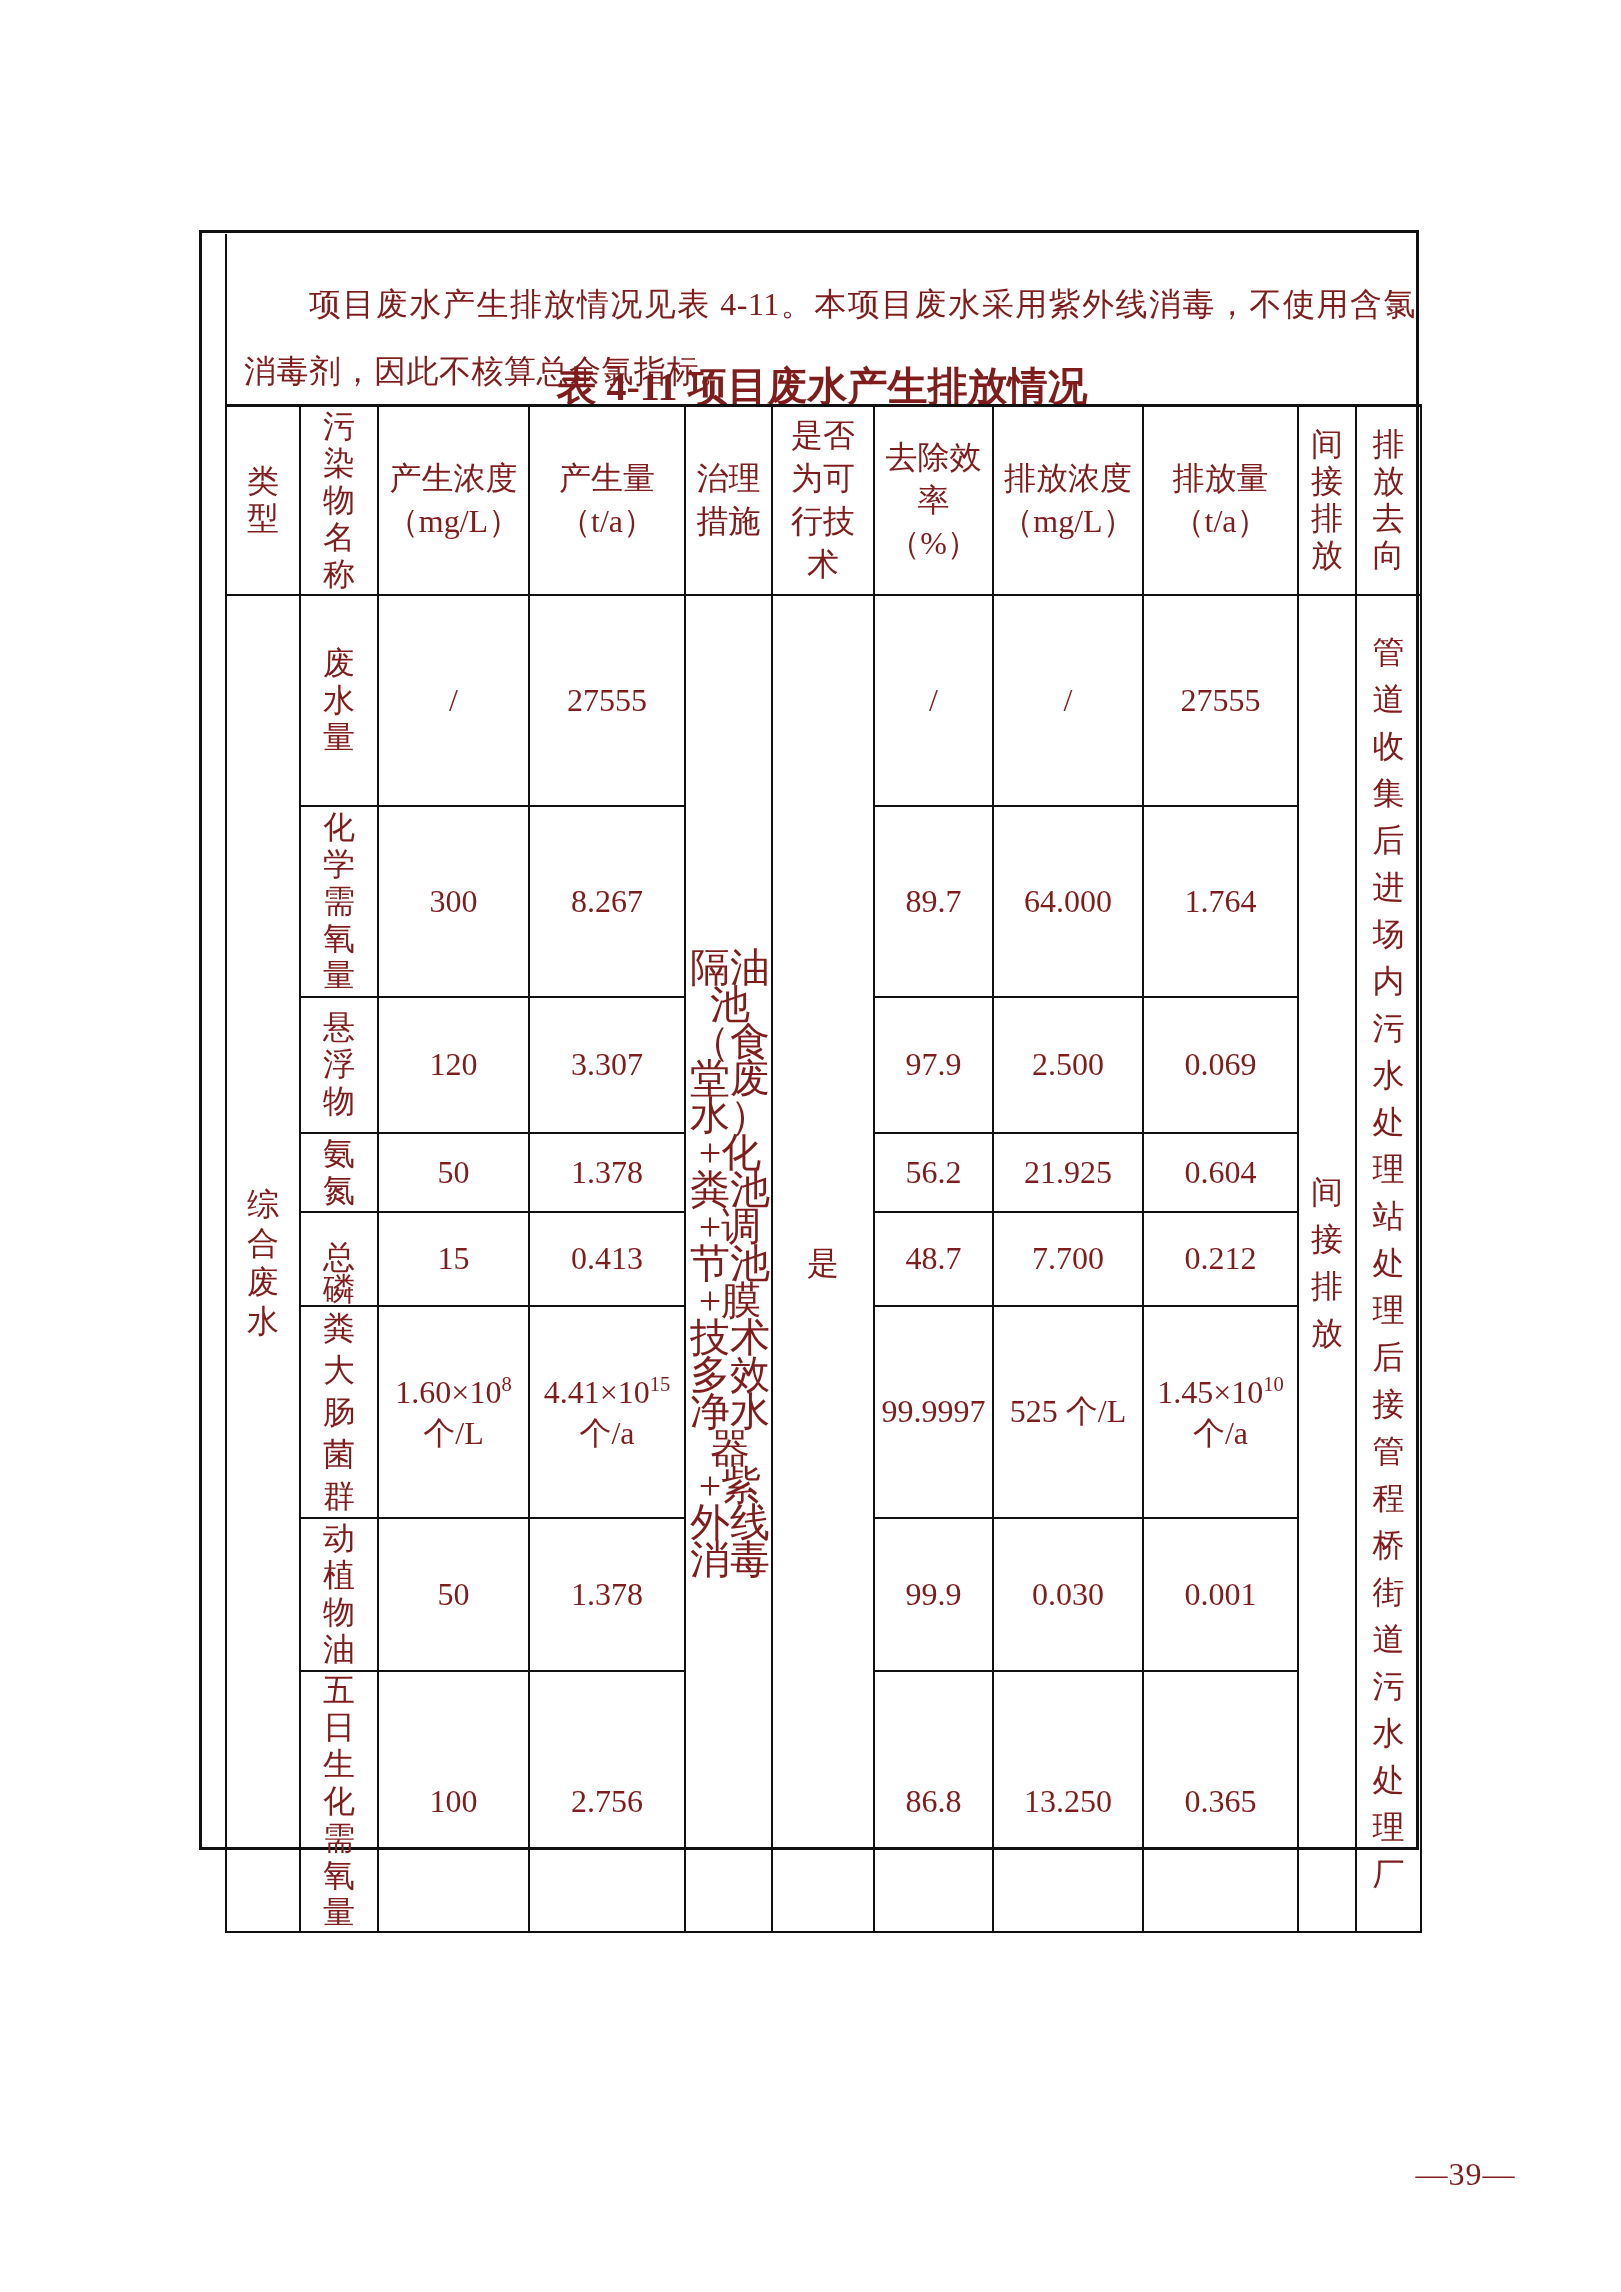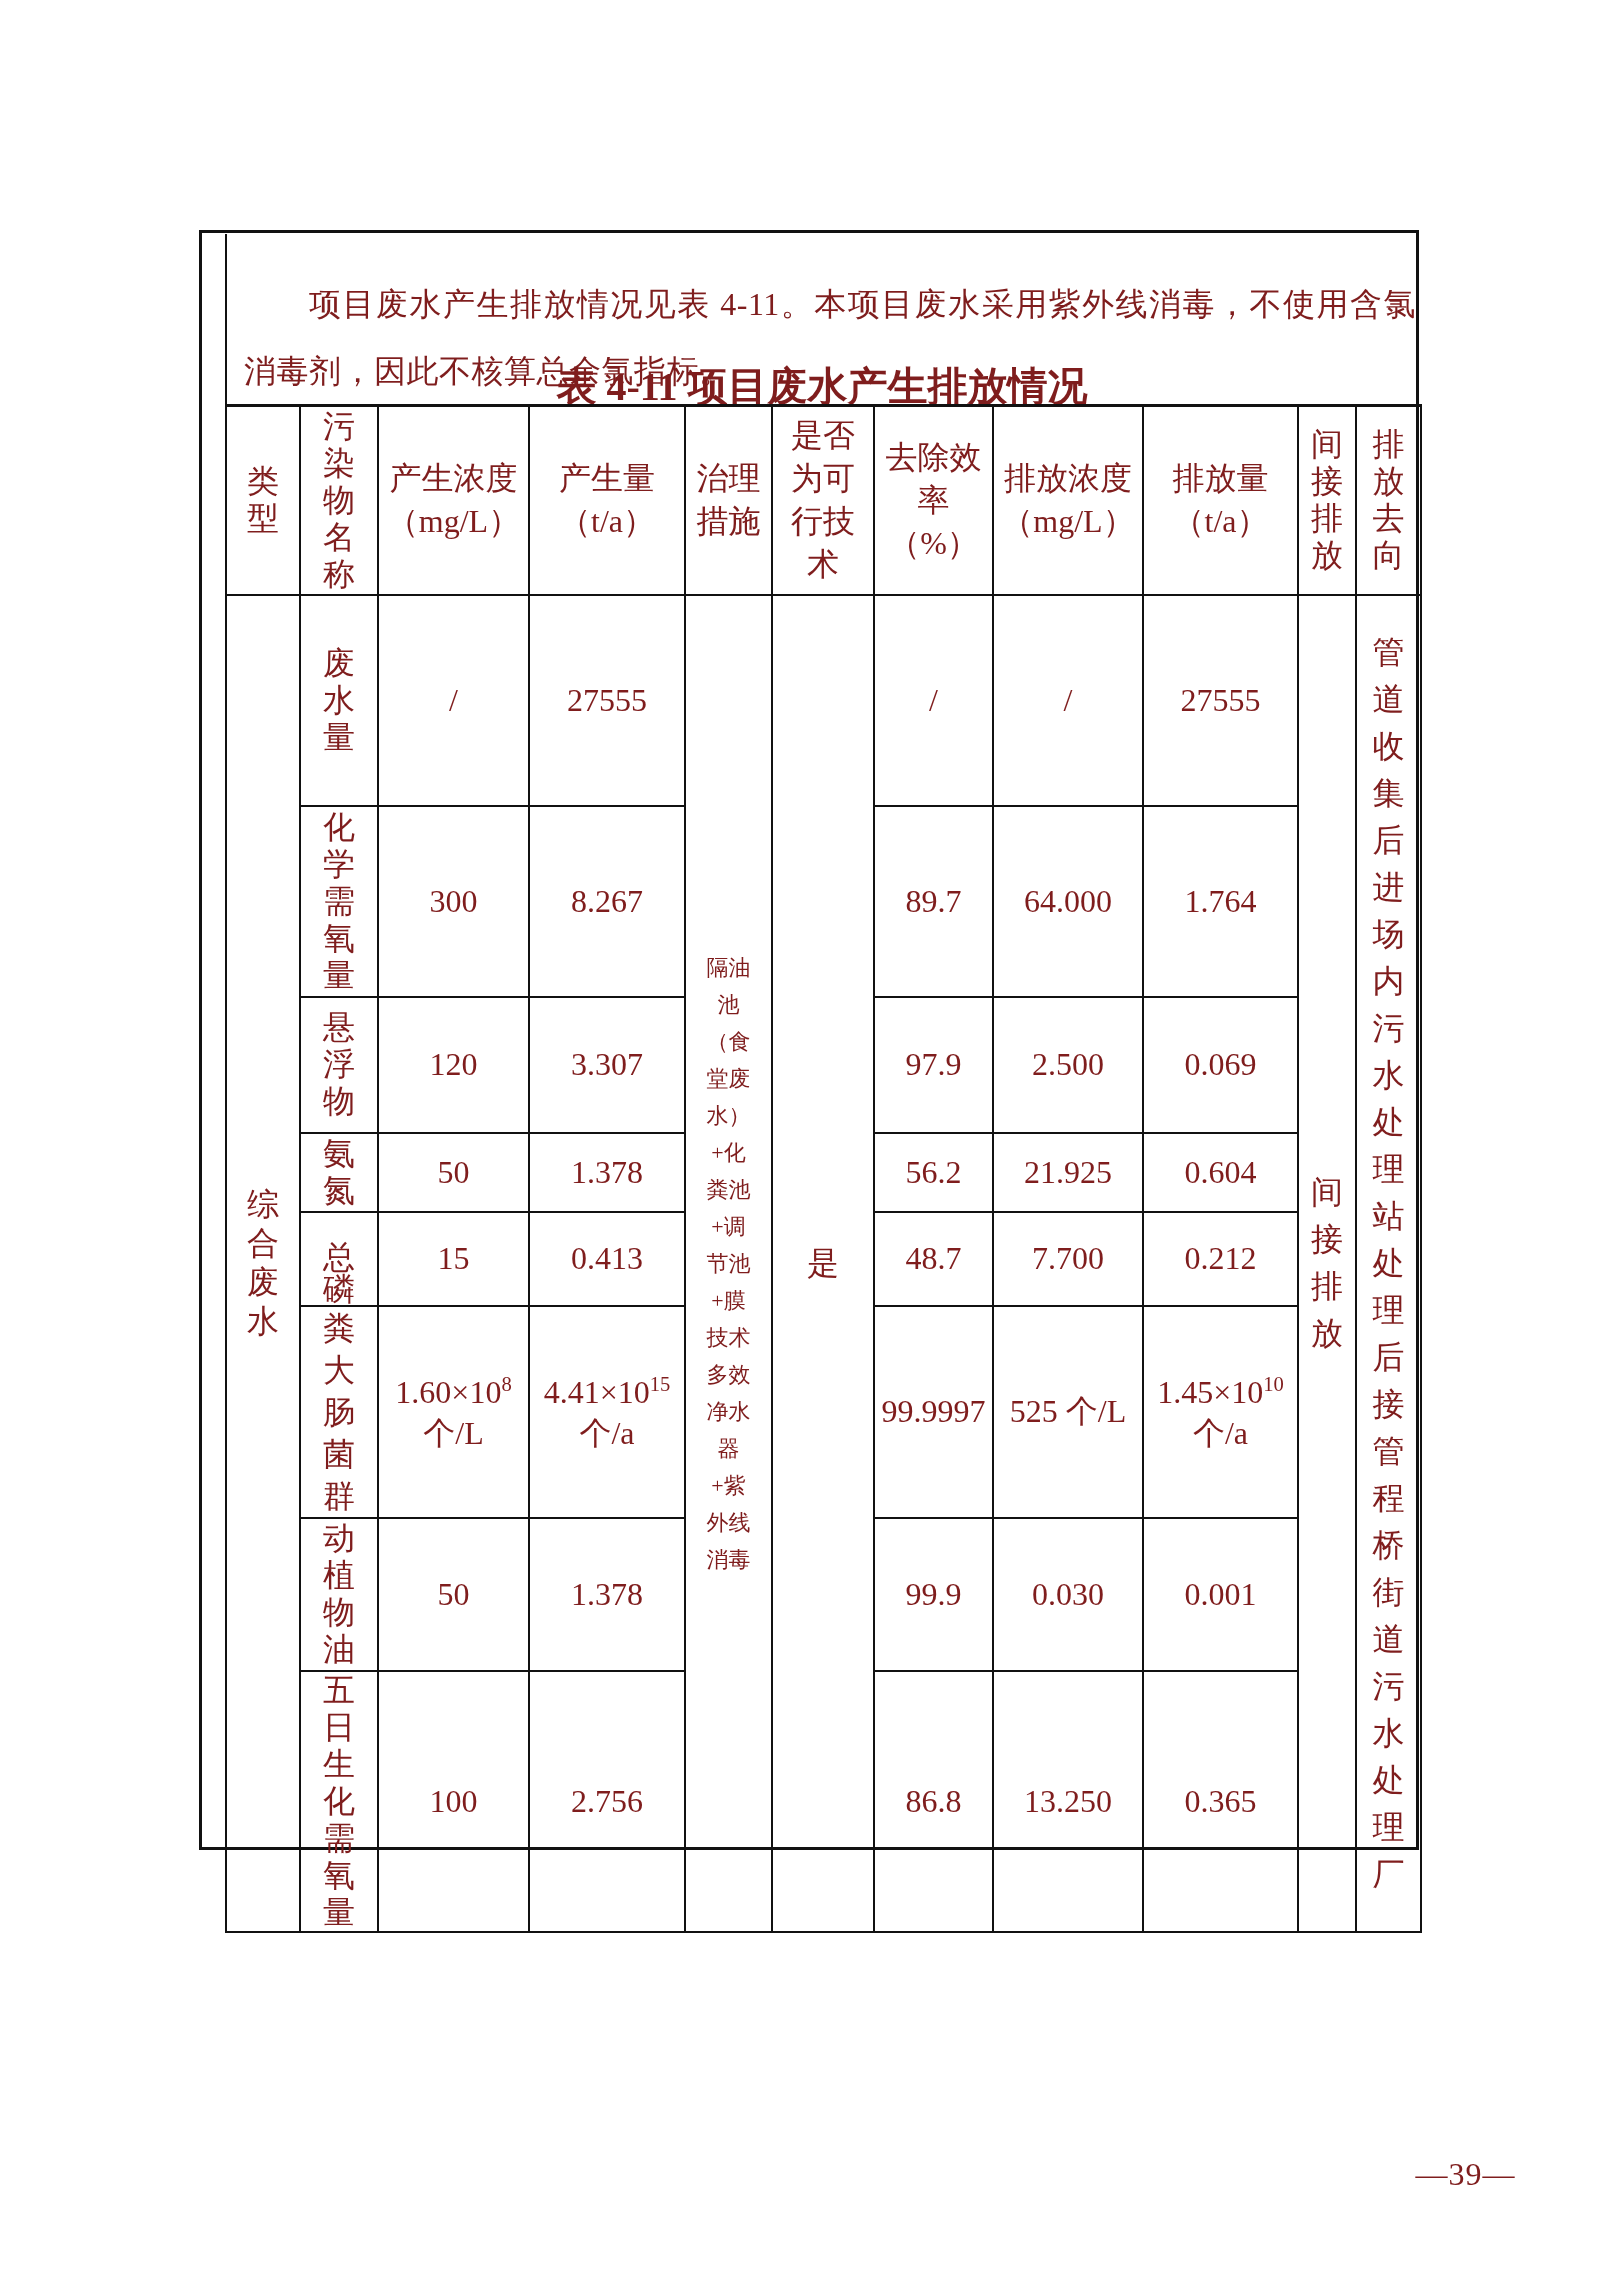--- a/index.html
+++ b/index.html
@@ -50,21 +50,21 @@
   }
   .wtable thead th{border-top:3.9px solid #111;}
   
   .v1{display:inline-block;width:1.08em;word-break:break-all;line-height:37px;vertical-align:middle;}
   
   .v2{display:inline-block;width:2.16em;word-break:break-all;line-height:43px;vertical-align:middle;}
   .lh32{line-height:42px;}
   .lh33{line-height:32px;margin-top:28px;}
   .lh40{line-height:39px;}
   .lh48{line-height:47px;}
-  .treat{display:inline-block;width:2.2em;word-break:break-all;line-height:37px;font-size:22px;vertical-align:middle;}
+  .treat{display:inline-block;width:2.2em;word-break:break-all;line-height:37px;font-size:40px;vertical-align:middle;}
   .num{font-family:"Liberation Serif","DejaVu Serif",serif;}
   .num .unit{line-height:39px;}
   sup{font-size:20.6px;line-height:0;}
   .pagenum{
     position:absolute;left:1392px;top:2156px;width:147px;
     text-align:center;font-size:32px;letter-spacing:1px;
   }
 </style>
 </head>
 <body>

